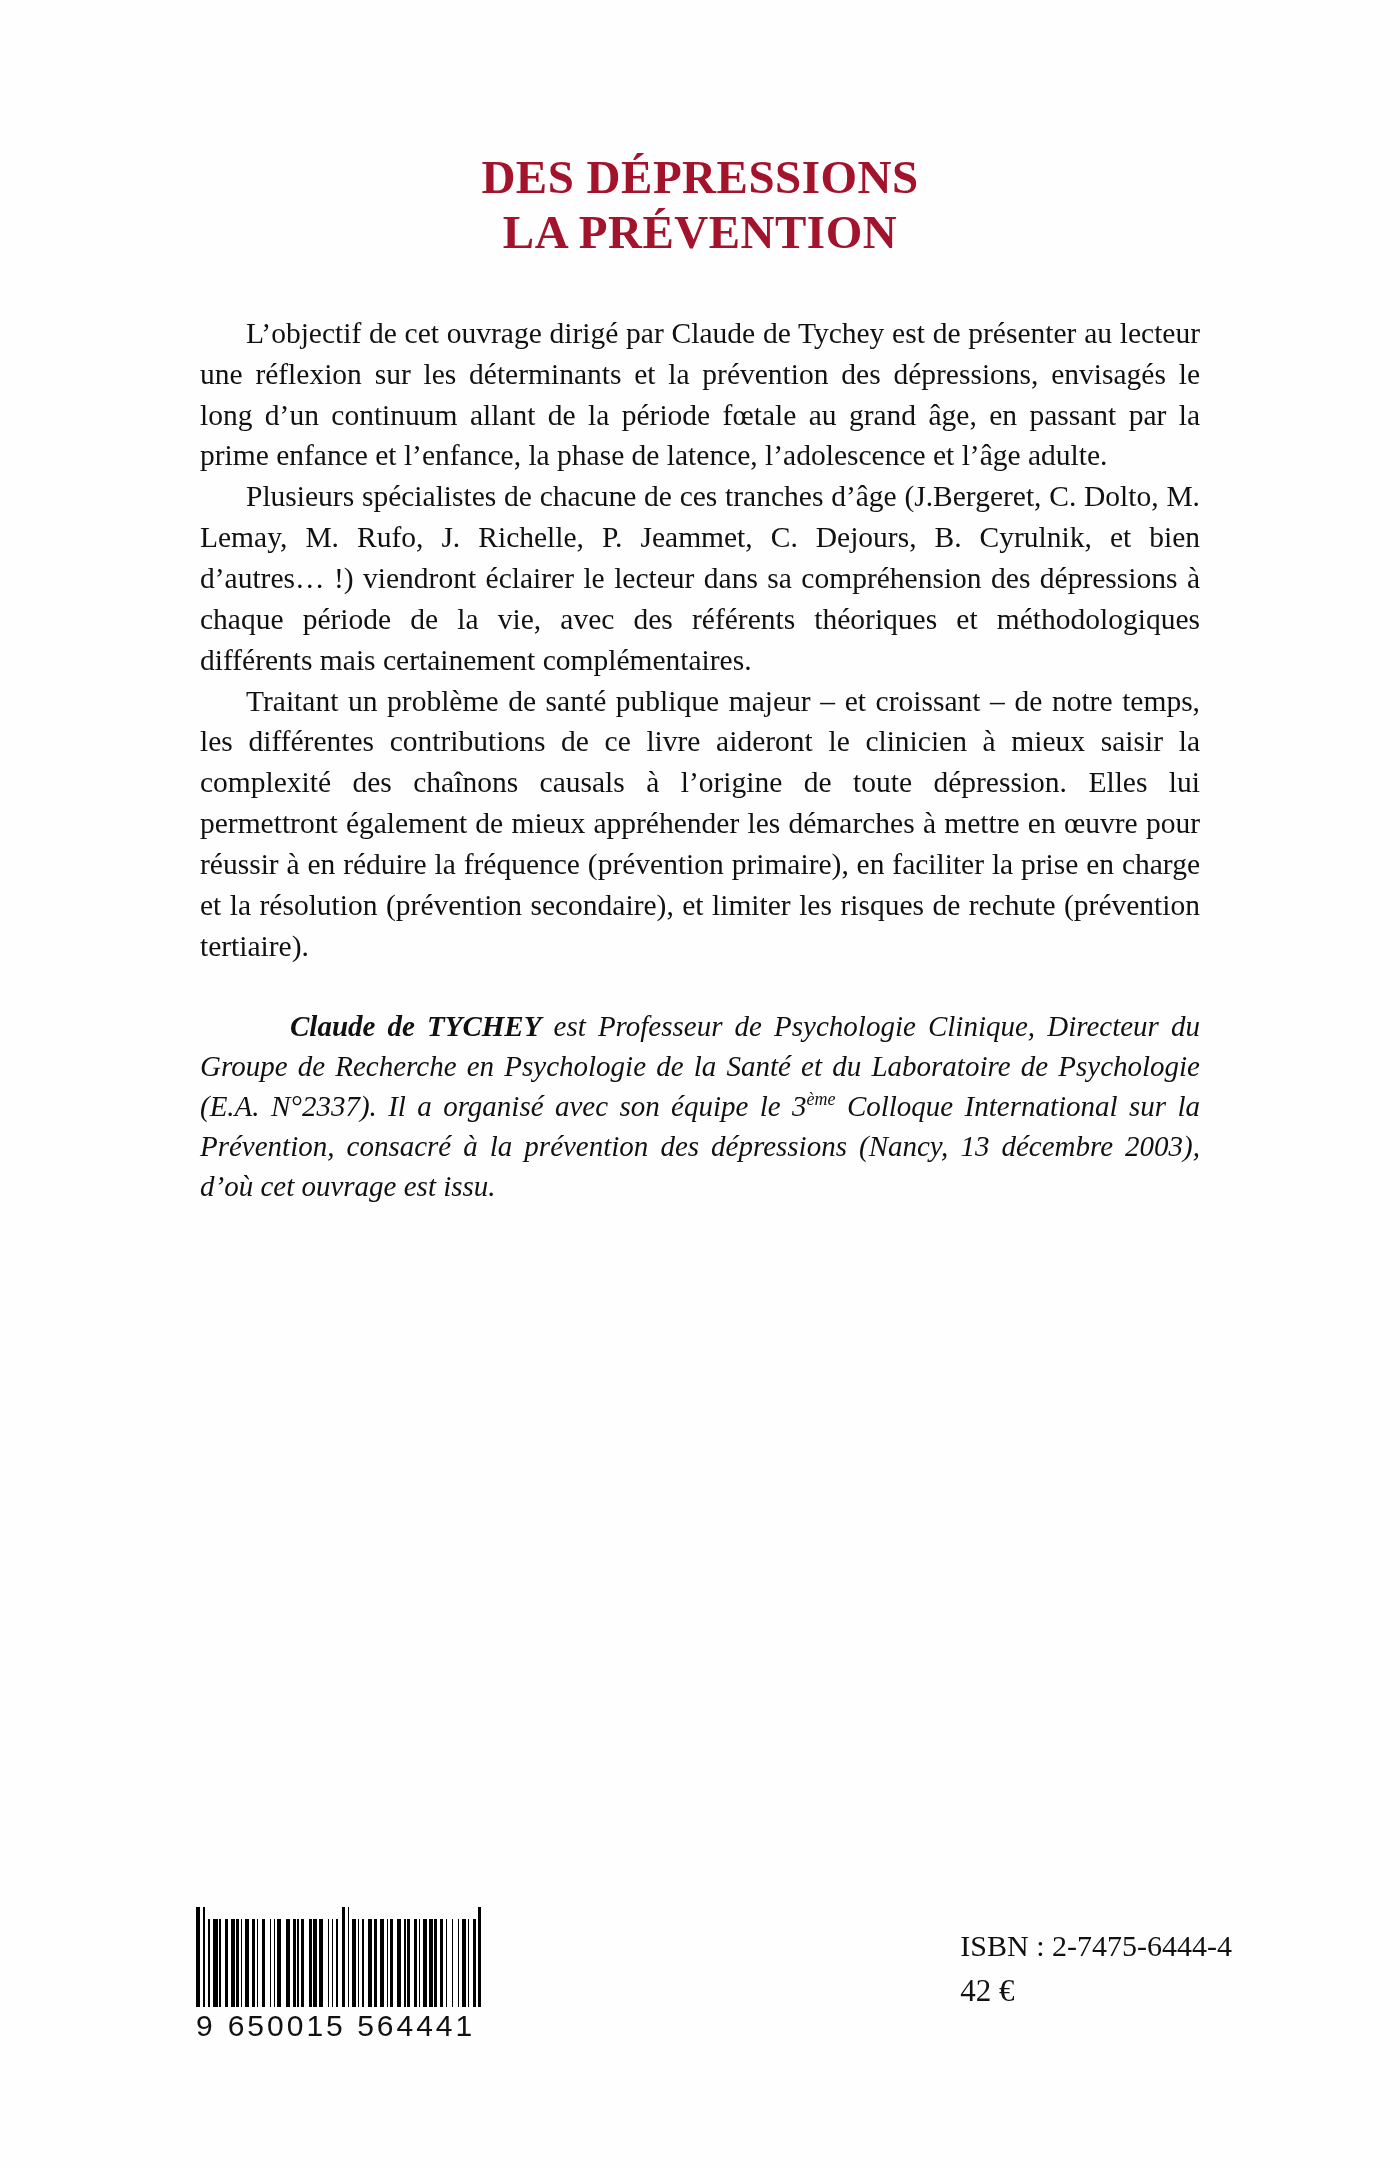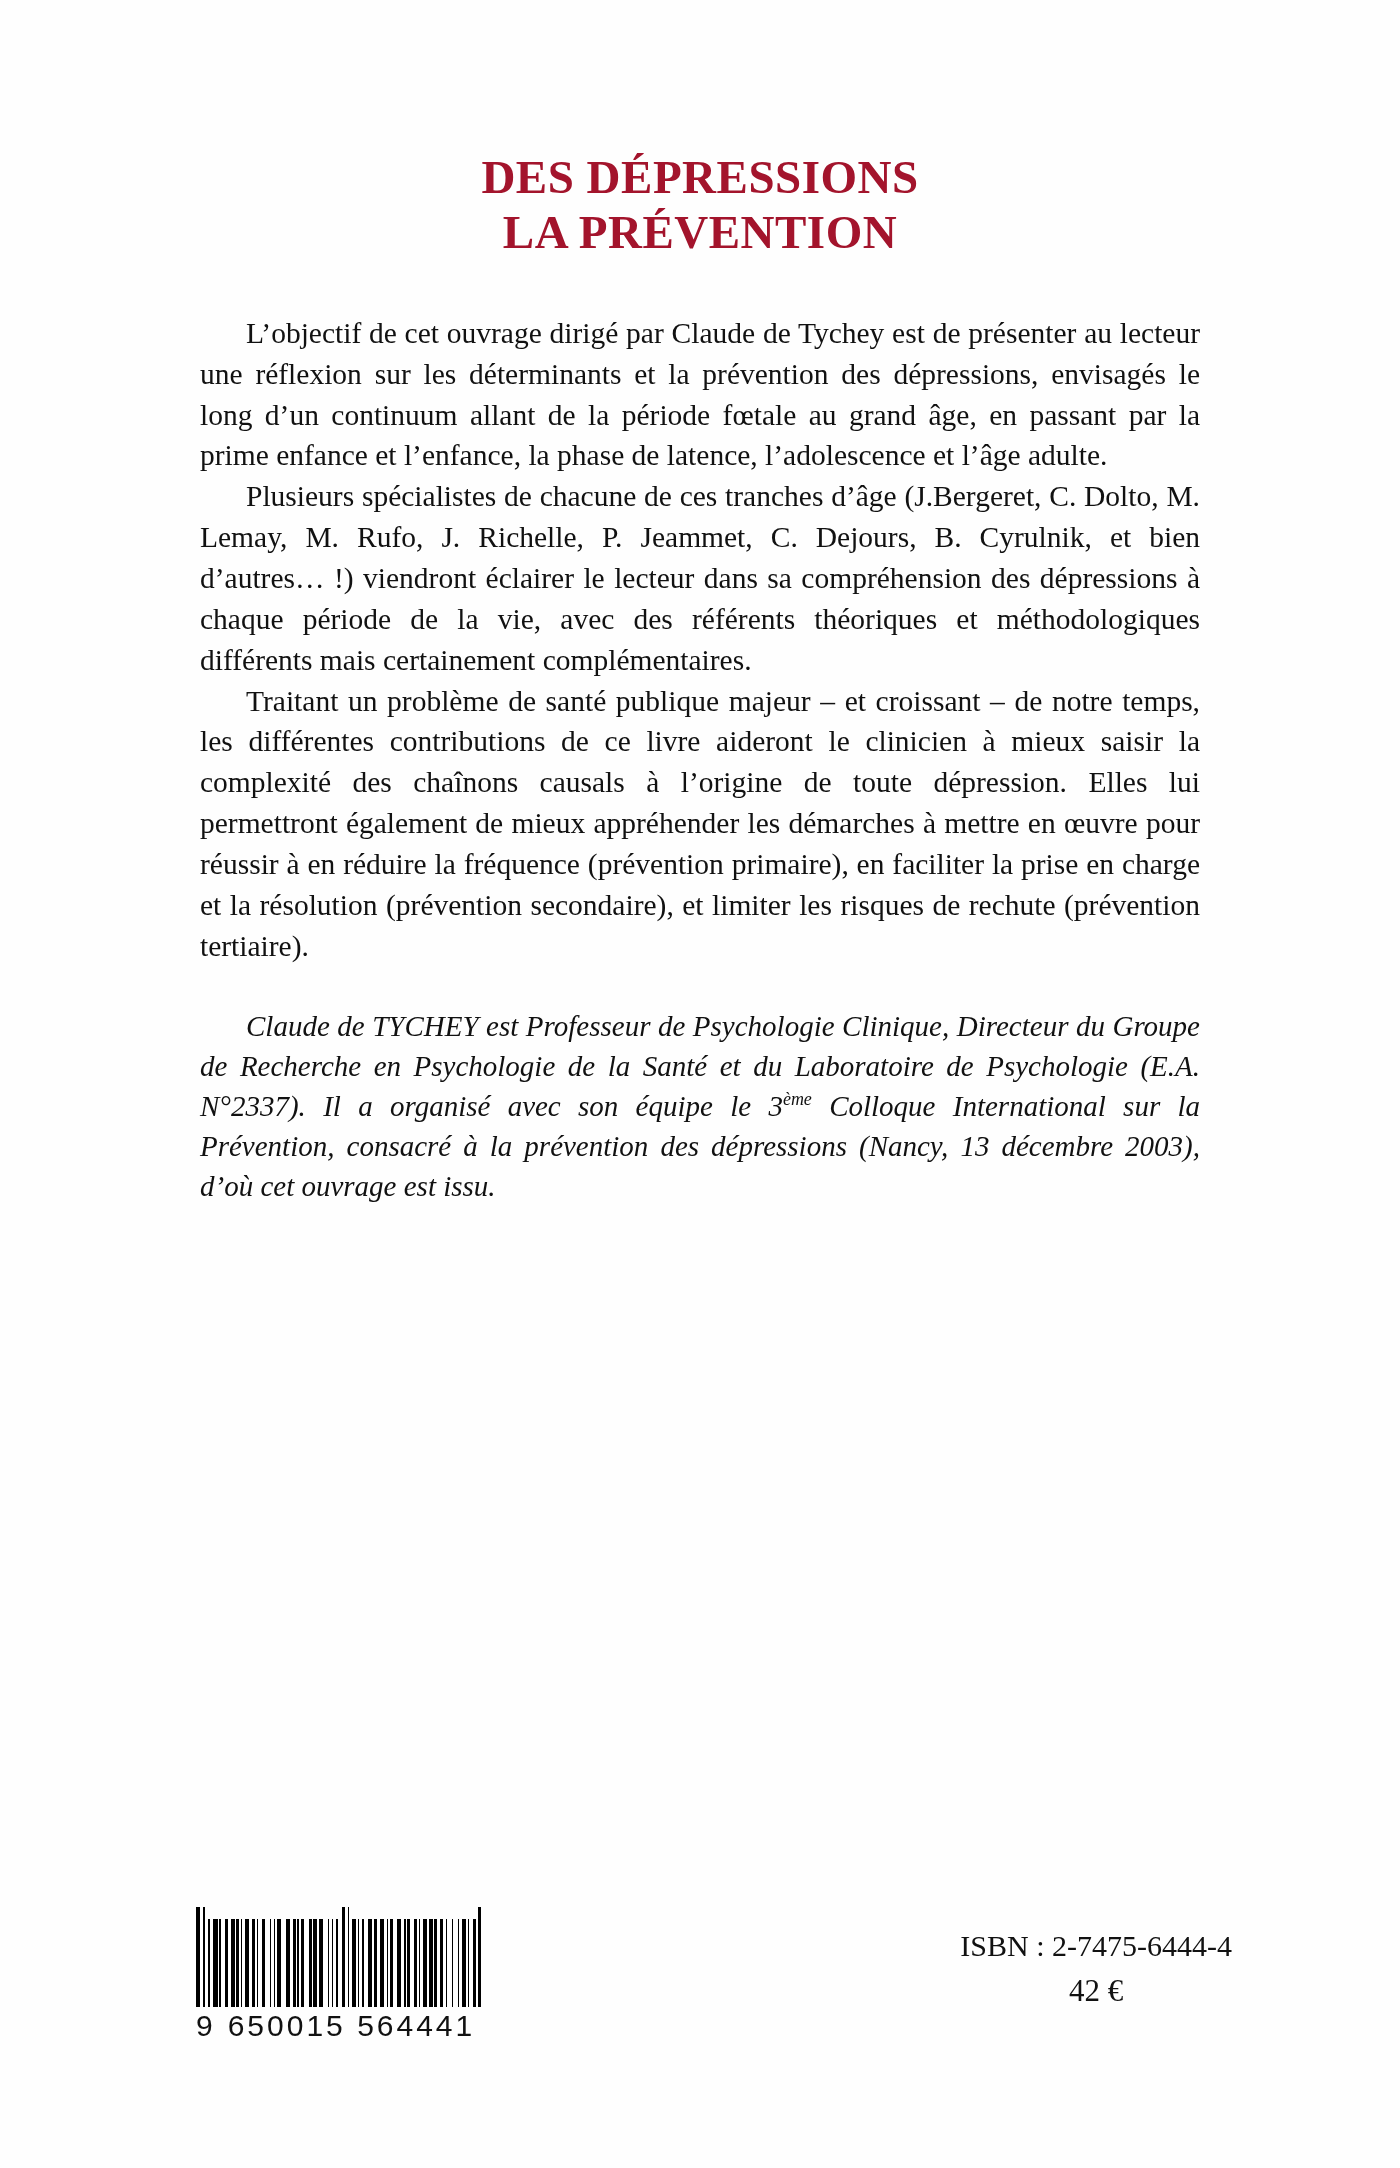--- a/index.html
+++ b/index.html
@@ -52,22 +52,23 @@
   }
   .author-note {
     margin-top: 40px;
     font-style: italic;
     font-size: 29px;
     line-height: 1.38;
     text-align: justify;
     text-indent: 46px;
   }
   .author-note .name {
-    font-weight: normal;
+    font-weight: bold;
     font-style: italic;
+    margin-left: 44px;
   }
   .author-note sup {
     font-size: 0.62em;
     vertical-align: super;
   }
   .footer {
     position: absolute;
     left: 0;
     top: 1885px;
     width: 1400px;
@@ -96,21 +97,21 @@
     letter-spacing: 3px;
     white-space: nowrap;
   }
   .barcode-digits .lead {
     margin-right: 12px;
   }
   .isbn-block {
     position: absolute;
     right: 168px;
     top: 38px;
-    text-align: center;
+    text-align: left;
     font-size: 30px;
     line-height: 1.5;
   }
   .price {
     font-size: 31px;
   }
 </style>
 </head>
 <body>
 

